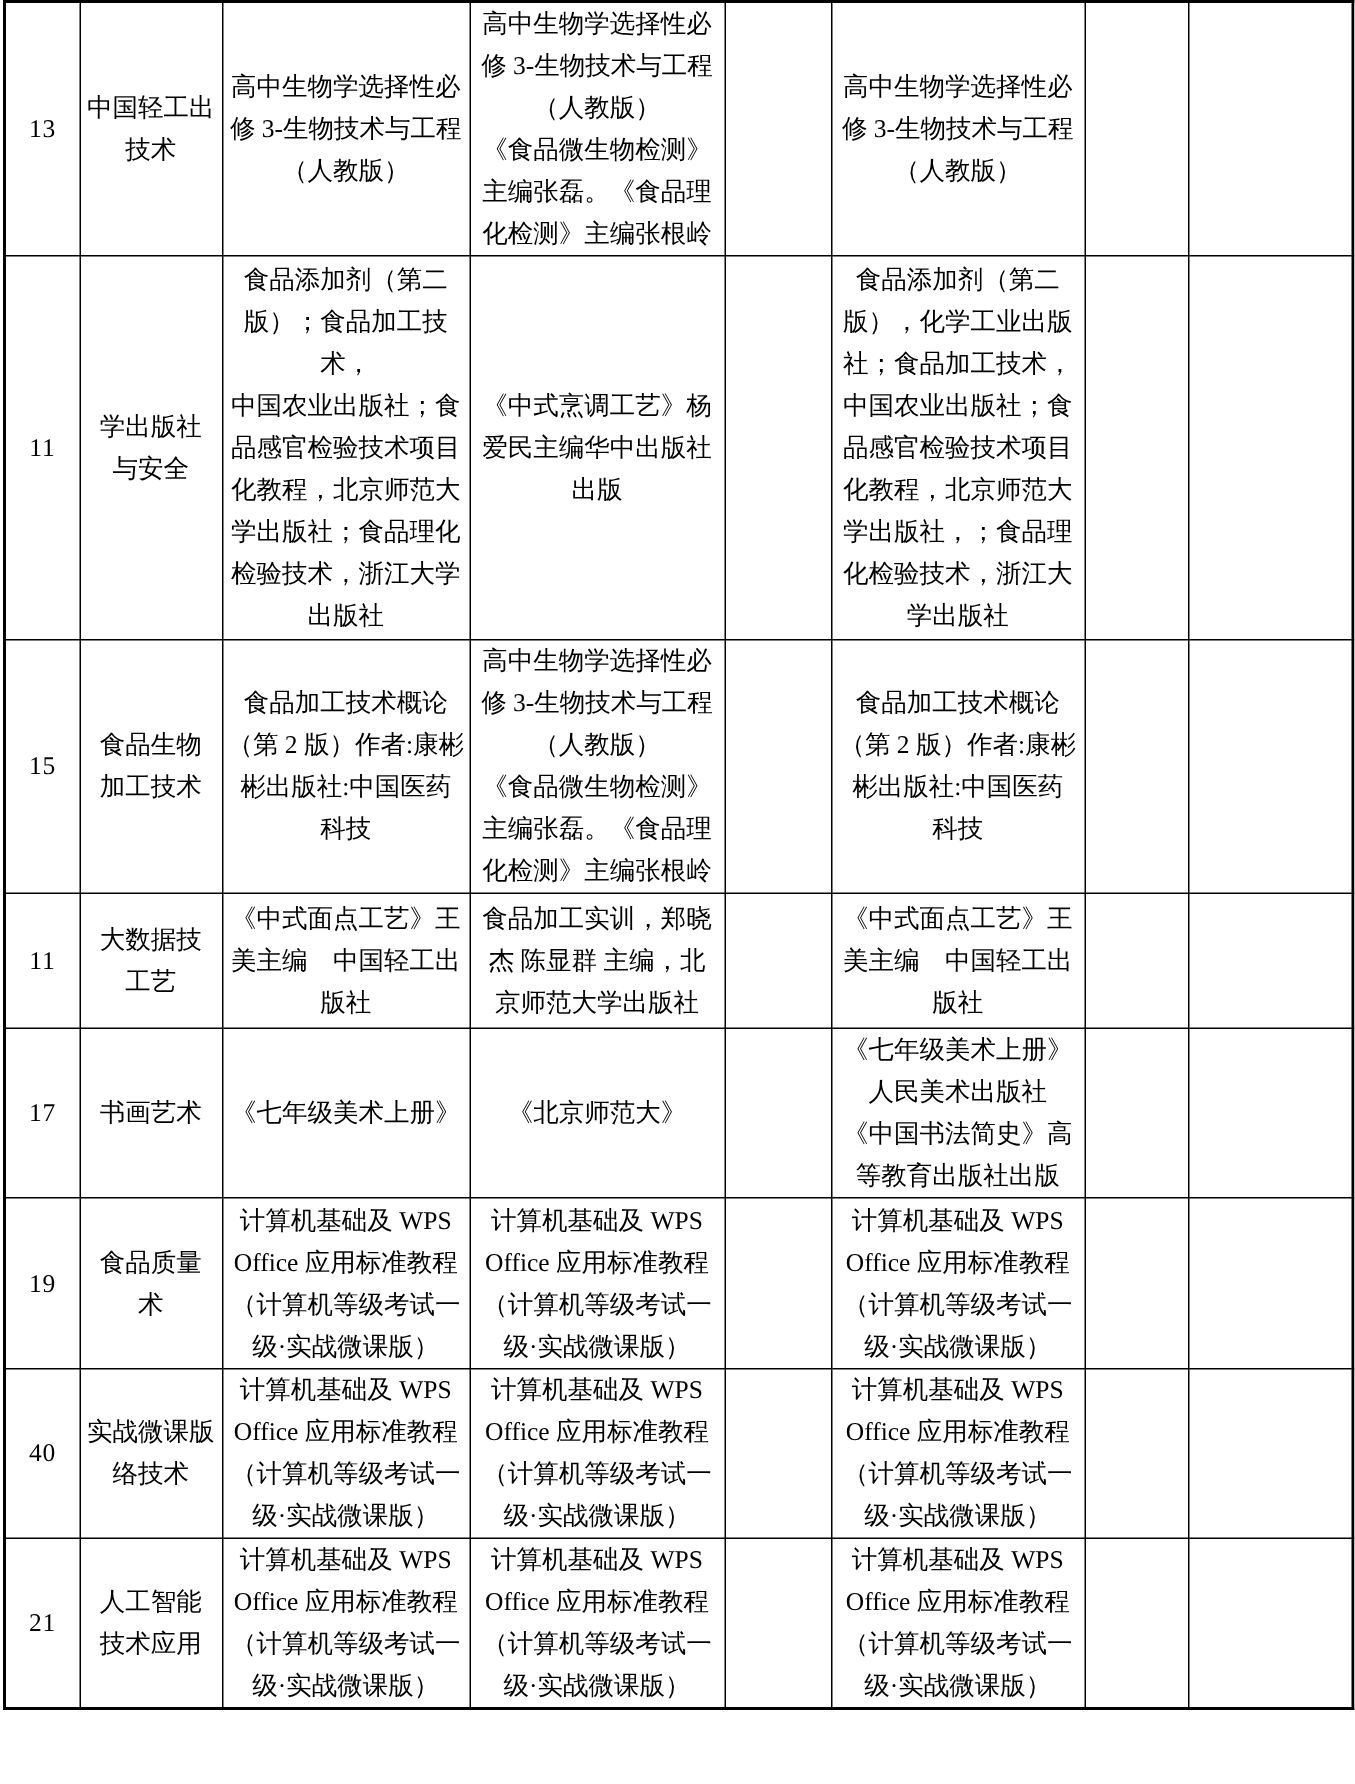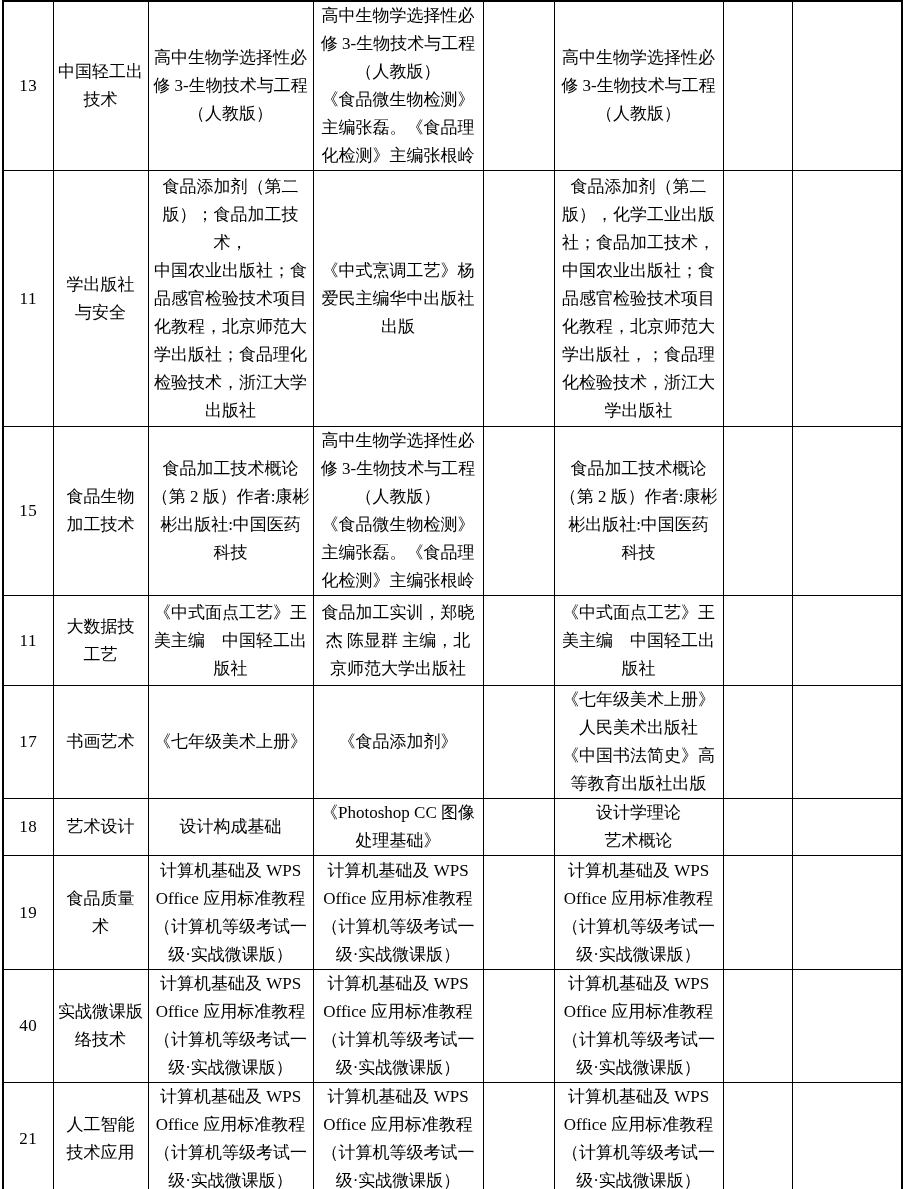--- a/index.html
+++ b/index.html
@@ -135,41 +135,29 @@
       <td>《中式面点工艺》王
 美主编　中国轻工出
 版社</td>
       <td></td>
       <td></td>
     </tr>
     <tr style="height:108px">
       <td class="c-num">17</td>
       <td>书画艺术</td>
       <td>《七年级美术上册》</td>
-      <td>《食品添加剂》</td>
+      <td>《北京师范大》</td>
       <td></td>
       <td>《七年级美术上册》
 人民美术出版社
 《中国书法简史》高
 等教育出版社出版</td>
       <td></td>
       <td></td>
     </tr>
-    <tr style="height:56px">
-      <td class="c-num">18</td>
-      <td>艺术设计</td>
-      <td>设计构成基础</td>
-      <td>《Photoshop CC 图像
-处理基础》</td>
-      <td></td>
-      <td>设计学理论
-艺术概论</td>
-      <td></td>
-      <td></td>
-    </tr>
     <tr style="height:114px">
       <td class="c-num">19</td>
       <td>食品质量
 术</td>
       <td>计算机基础及 WPS
 Office 应用标准教程
 （计算机等级考试一
 级·实战微课版）</td>
       <td>计算机基础及 WPS
 Office 应用标准教程

